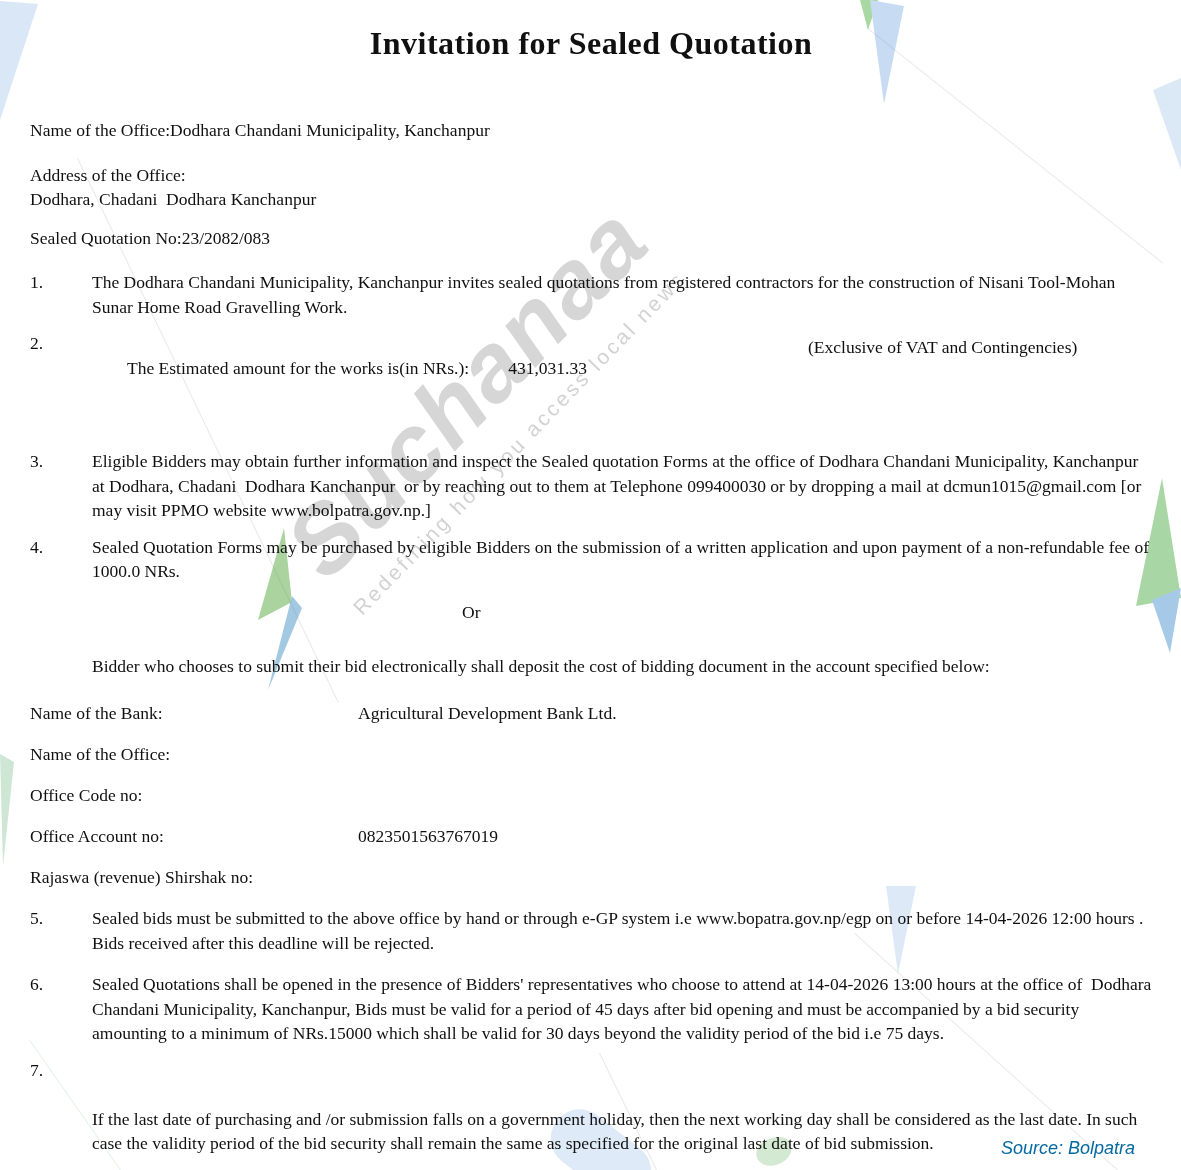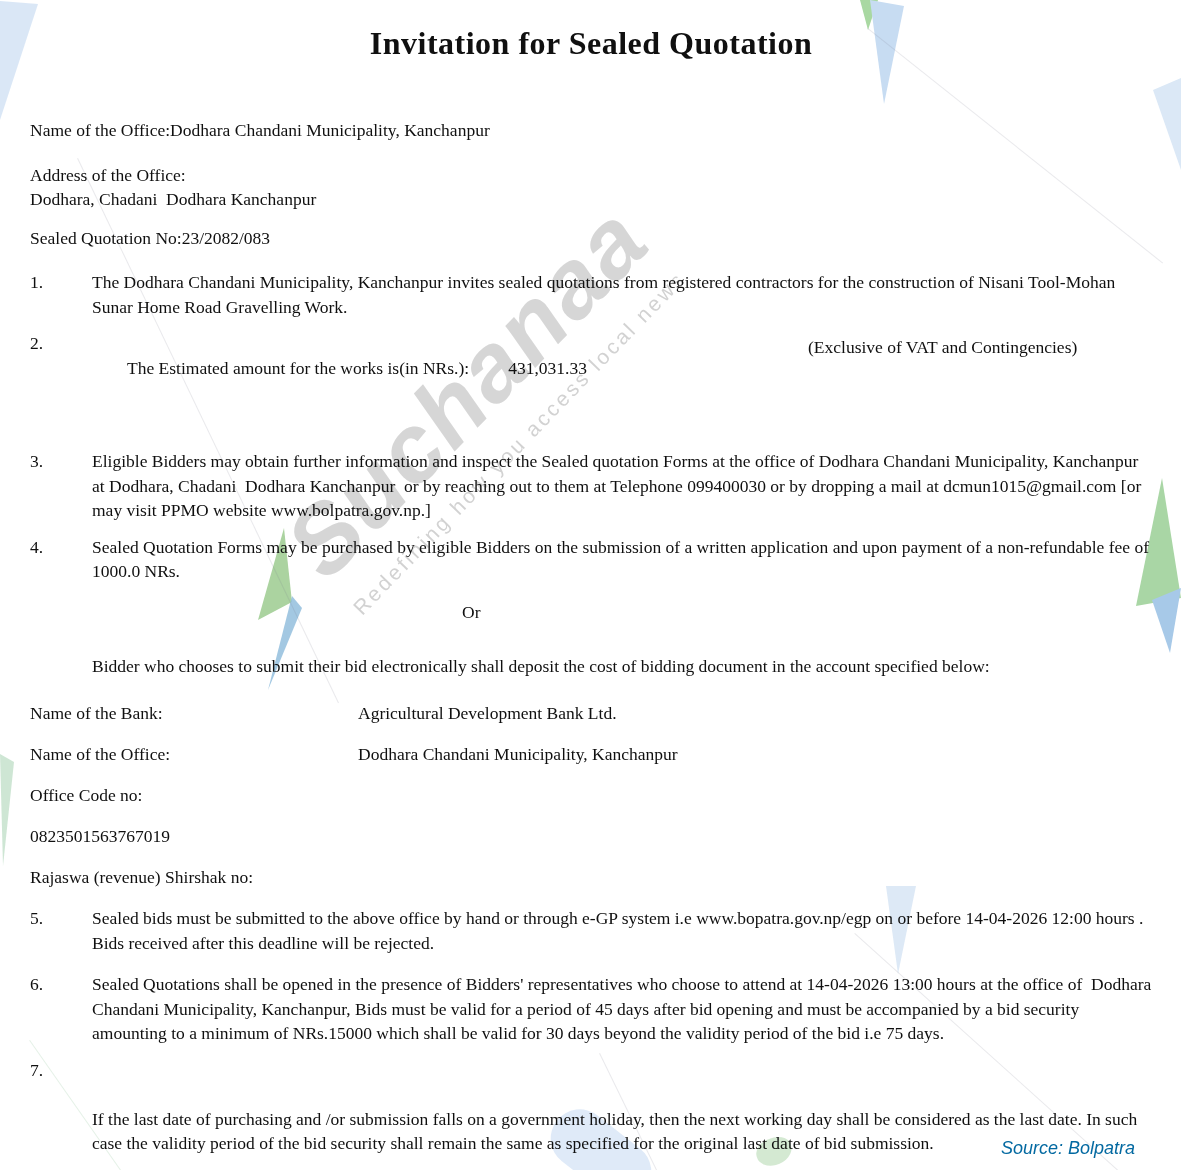--- a/index.html
+++ b/index.html
@@ -142,27 +142,27 @@
 
     <div class="ebid-line">Bidder who chooses to submit their bid electronically shall deposit the cost of bidding document in the account specified below:</div>
 
     <div class="bank-block">
       <div class="bank-row">
         <div>Name of the Bank:</div>
         <div>Agricultural Development Bank Ltd.</div>
       </div>
       <div class="bank-row">
         <div>Name of the Office:</div>
-        <div>Dodhara Chandani Municipality, Kanchanpur</div>
       </div>
       <div class="bank-row">
         <div>Office Code no:</div>
         <div></div>
       </div>
       <div class="bank-row">
+        <div>Office Account no:</div>
         <div>0823501563767019</div>
       </div>
       <div class="bank-row">
         <div>Rajaswa (revenue) Shirshak no:</div>
         <div></div>
       </div>
     </div>
 
     <div class="clause gap-md">
       <div class="clause-no">5.</div>

